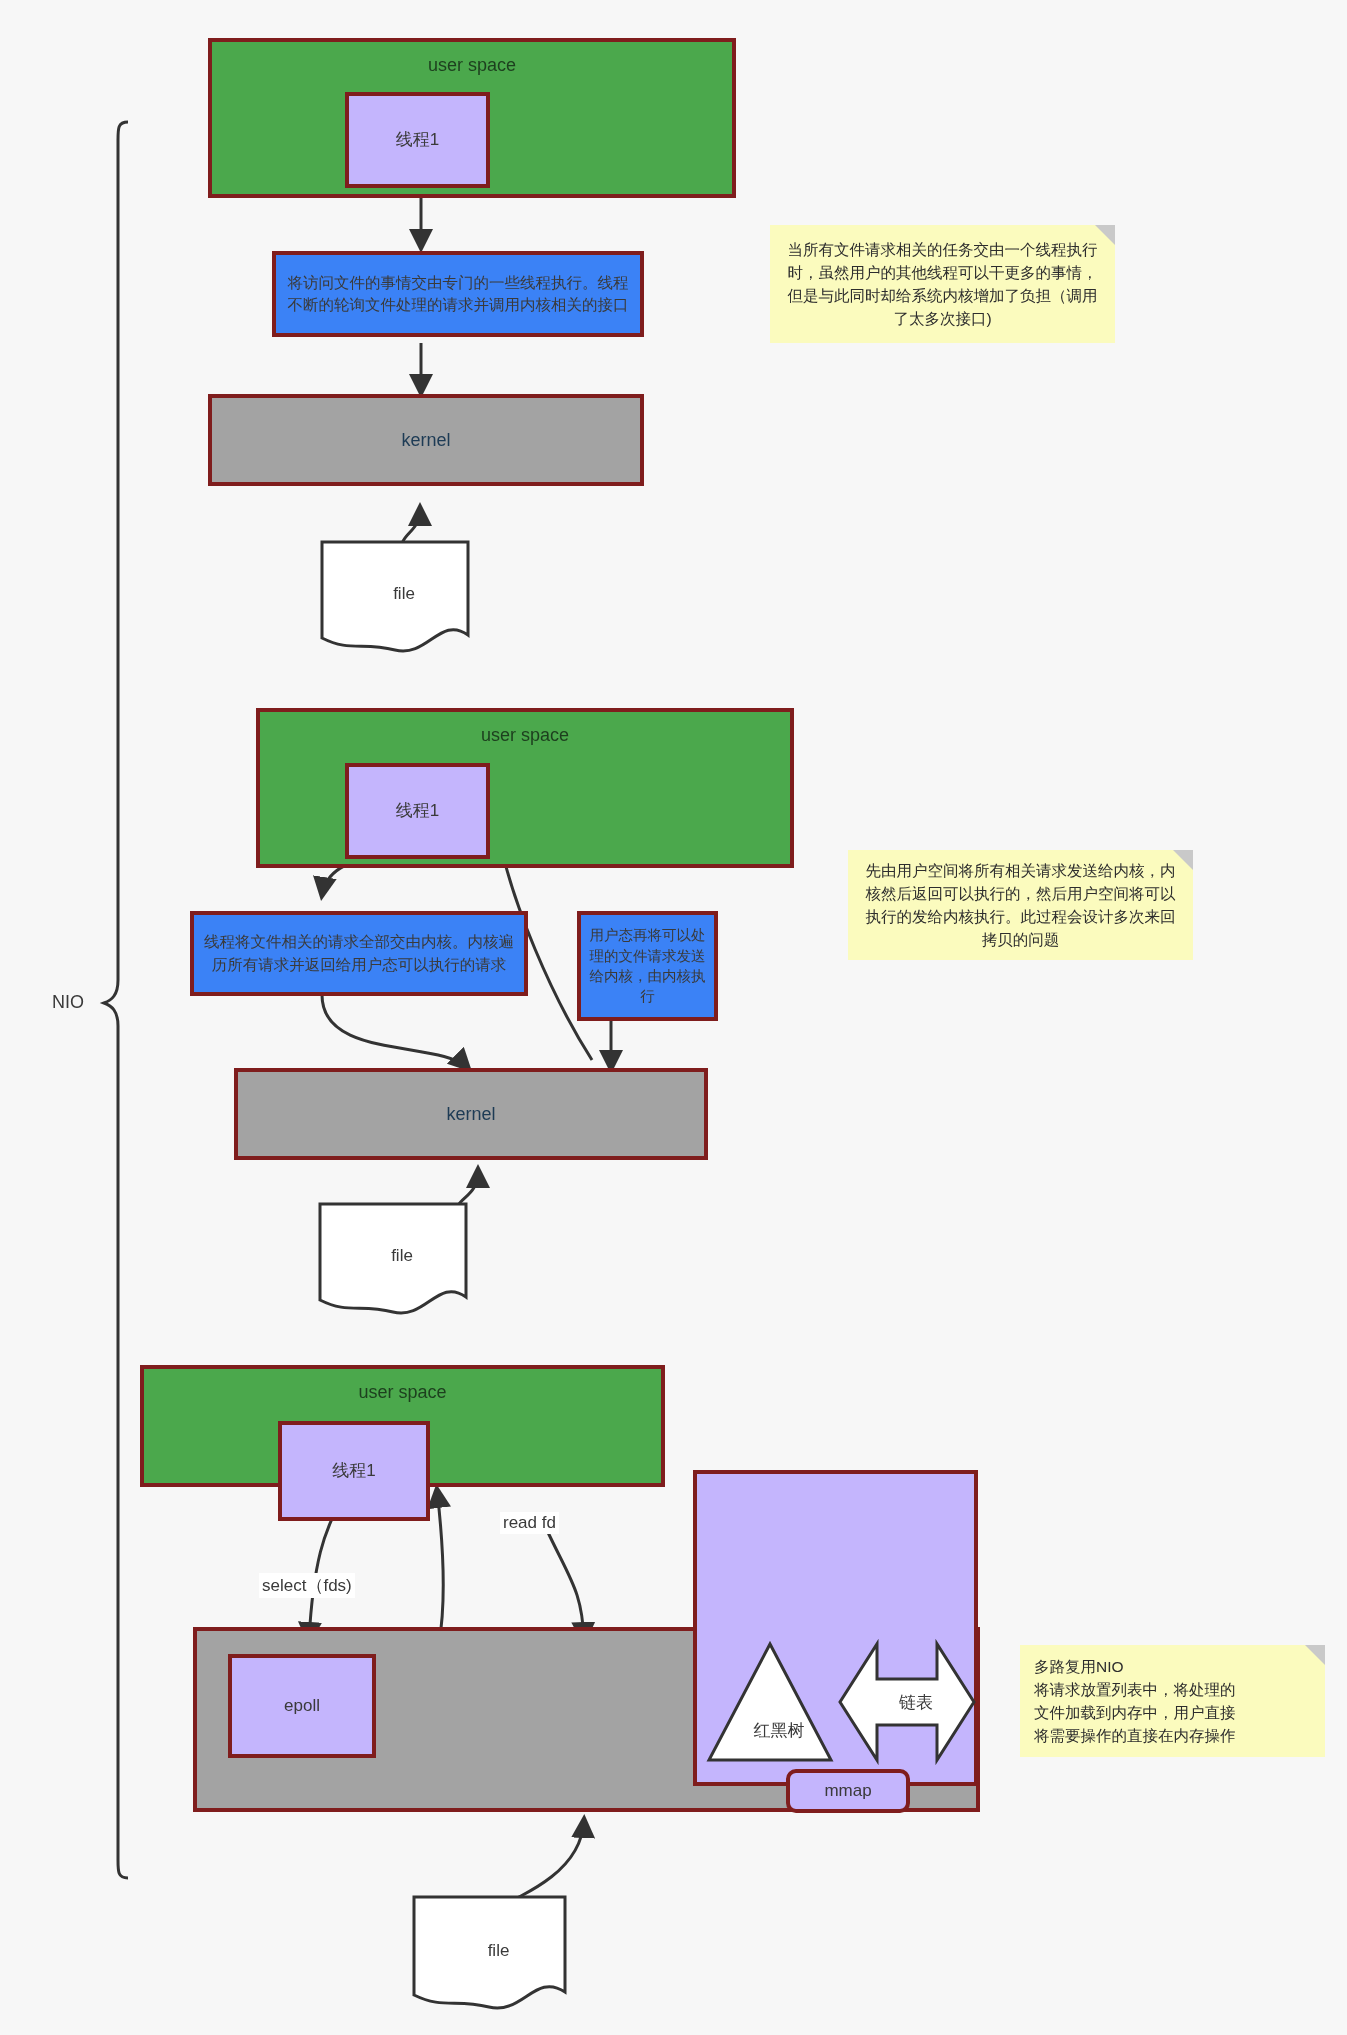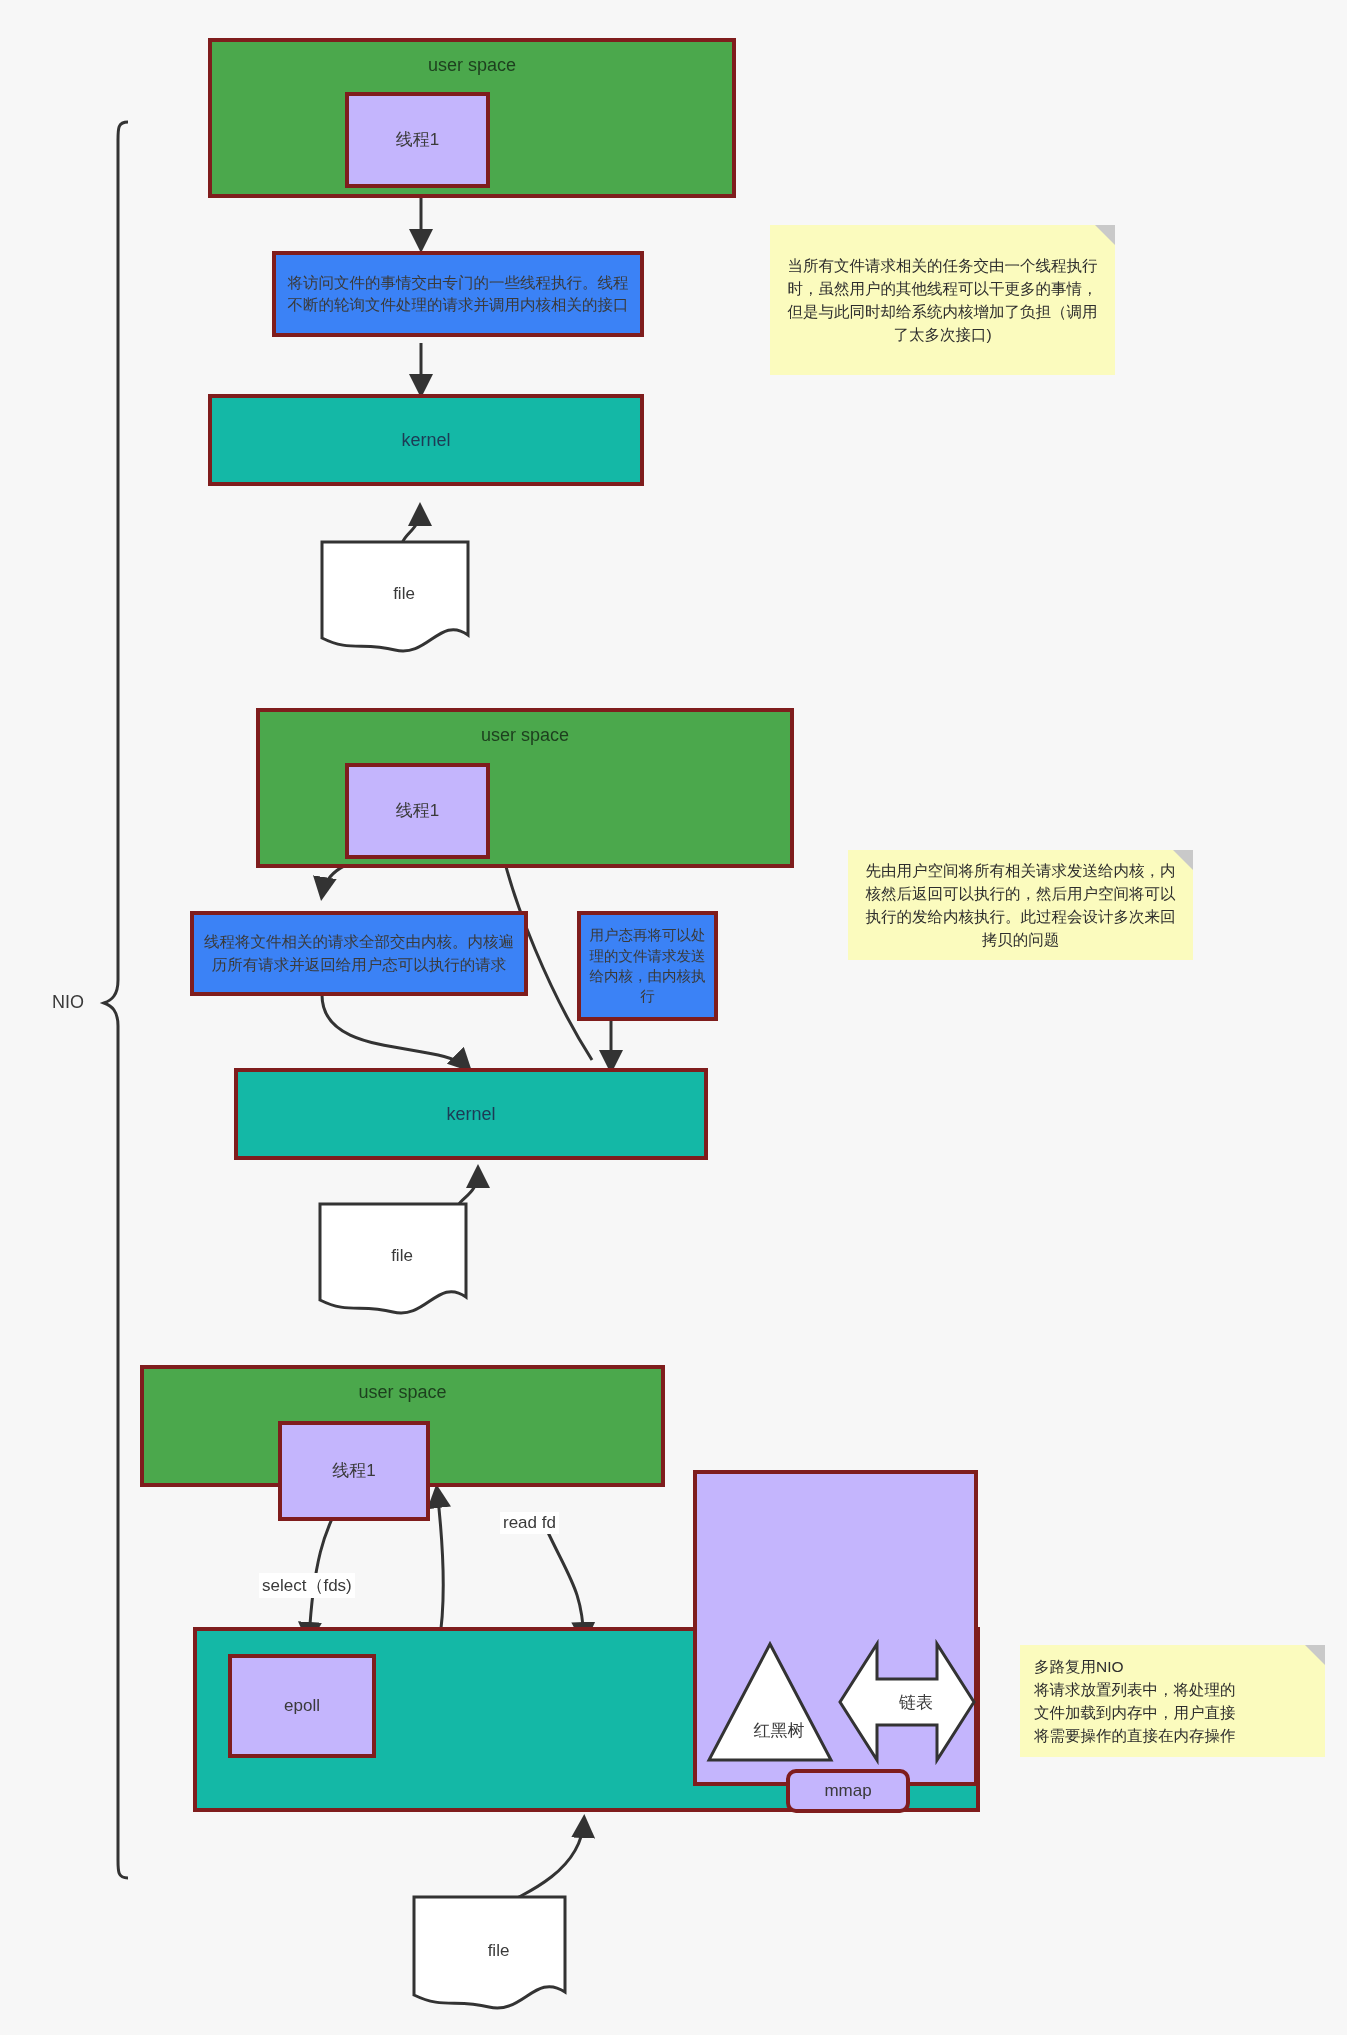--- a/index.html
+++ b/index.html
@@ -35,21 +35,21 @@
   }
   .userspace {
     background: #4BA84C;
     color: #1d3f1e;
     align-items: flex-start;
     justify-content: center;
     padding-top: 10px;
     font-size: 18px;
   }
   .kernelbox {
-    background: #14b8a6;
+    background: #a3a3a3;
     color: #1d3b55;
     font-size: 18px;
   }
   .kernelbox.labeltop {
     align-items: flex-start;
     justify-content: flex-end;
     padding-top: 8px;
     padding-right: 150px;
   }
   .whitebox {
@@ -182,21 +182,21 @@
     <span>kernel</span>
   </div>
 
   <div style="position:absolute; left:320px; top:540px; width:150px; height:115px;">
     <svg class="shape" style="left:0; top:0;" width="150" height="115" viewBox="0 0 150 115">
       <path d="M 2 2 L 148 2 L 148 95 C 120 75 108 118 75 110 C 42 102 30 112 2 98 Z" fill="#ffffff" stroke="#333333" stroke-width="3"></path>
     </svg>
     <div class="shapelabel" style="left:0; top:44px; width:150px; text-align:center;">file</div>
   </div>
 
-  <div class="sticky" style="left:770px; top:225px; width:345px; height:150px;">
+  <div class="sticky" style="left:770px; top:225px; width:345px; height:118px;">
     <span class="fold"></span>
     <span>当所有文件请求相关的任务交由一个线程执行时，虽然用户的其他线程可以干更多的事情，但是与此同时却给系统内核增加了负担（调用了太多次接口)</span>
   </div>
 
   <div class="node userspace" style="left:256px; top:708px; width:538px; height:160px;">
     <span>user space</span>
   </div>
   <div class="node whitebox" style="left:345px; top:763px; width:145px; height:96px;">
     <span>线程1</span>
   </div>

